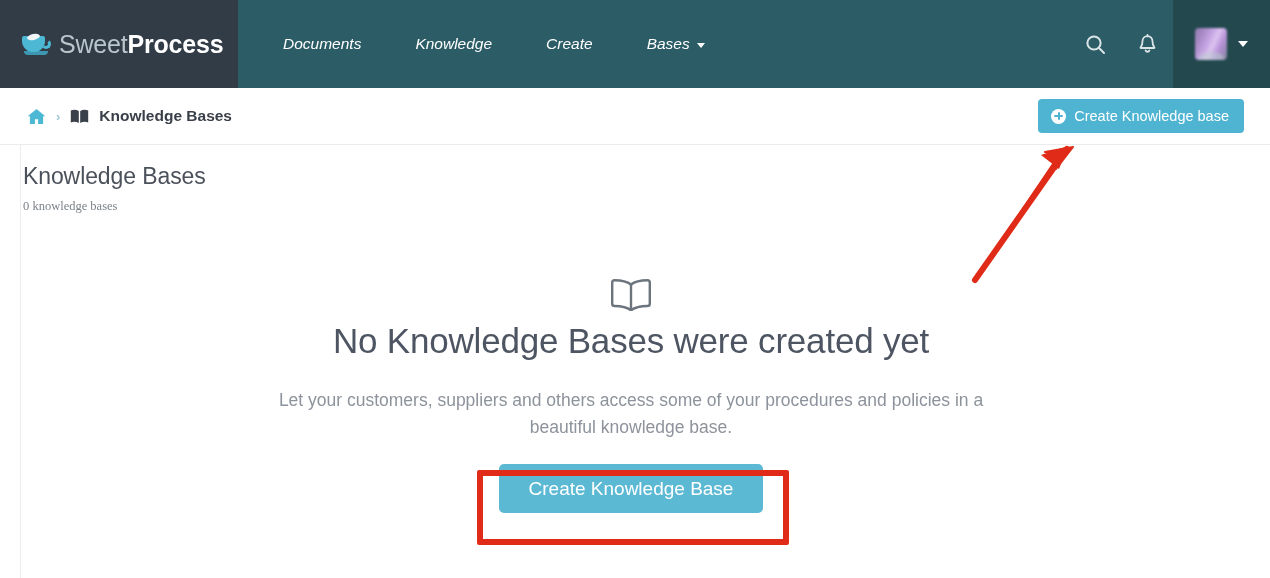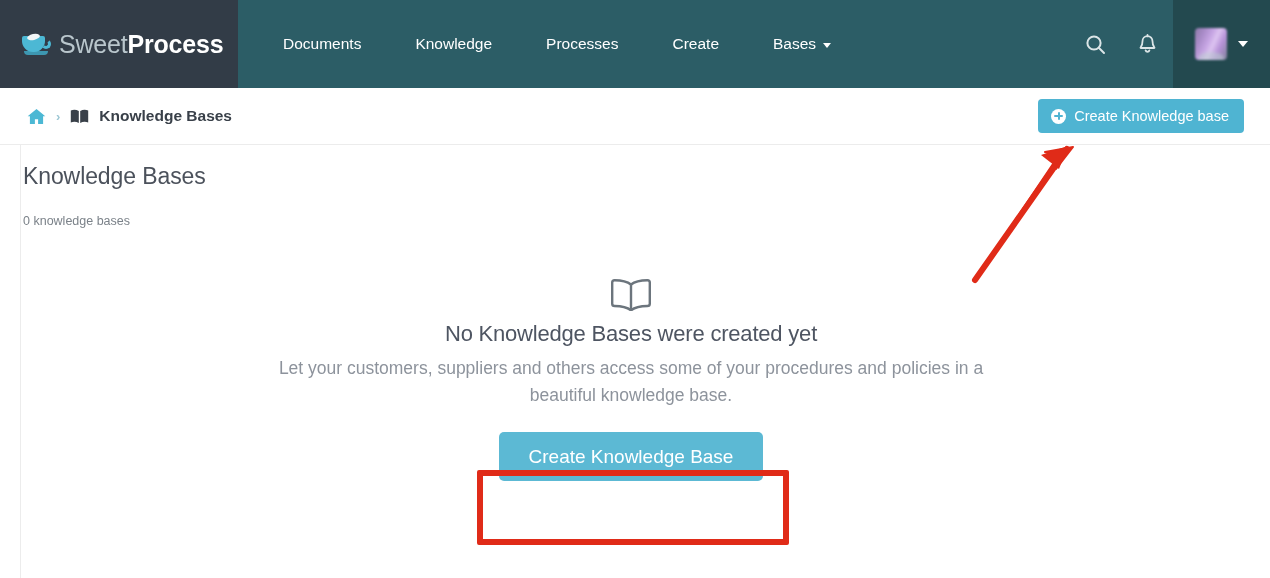--- a/index.html
+++ b/index.html
@@ -103,20 +103,21 @@
   .nav-link {
     color: #ffffff;
     font-size: 15.5px;
     text-decoration: none;
     padding: 0 27px;
     line-height: 88px;
     white-space: nowrap;
     display: inline-flex;
     align-items: center;
     gap: 7px;
+    font-style: italic;
   }
   .caret {
     display: inline-block;
     width: 0; height: 0;
     border-left: 4.5px solid transparent;
     border-right: 4.5px solid transparent;
     border-top: 5.5px solid #ffffff;
     position: relative;
     top: 1px;
   }
@@ -254,42 +255,43 @@
     width: 600px;
   }
   .page-title {
     font-size: 23px;
     font-weight: 400;
     color: #4b515b;
     letter-spacing: -0.1px;
     line-height: 1.15;
   }
   .page-count {
-    margin-top: 25px;
+    margin-top: 10px;
     font-size: 12.5px;
     color: #7b8289;
+    font-family: Liberation Serif, serif;
   }
 
   
   .empty {
     position: absolute;
     left: 0; top: 272px;
     width: 1262px;
     text-align: center;
   }
   .empty-icon { height: 44px; display: flex; justify-content: center; align-items: center; }
   .empty-title {
     margin-top: 5px;
-    font-size: 22px;
+    font-size: 35px;
     font-weight: 400;
     color: #4e5562;
     letter-spacing: -0.2px;
   }
   .empty-desc {
-    margin: 8px auto 0;
+    margin: 26px auto 0;
     width: 760px;
     font-size: 17.5px;
     line-height: 1.55;
     color: #8d939c;
     font-weight: 400;
   }
   .btn-create-main {
     margin-top: 23px;
     background: #5cb9d4;
     color: #ffffff;
@@ -337,23 +339,20 @@
         <span class="brand-text"><span class="brand-sweet">Sweet</span><span class="brand-process">Process</span></span>
       </a>
     </div>
 
     <div class="nav-links">
       <a class="nav-link" href="#">
           <span>Documents</span>
         </a>
       <a class="nav-link" href="#">
           <span>Knowledge</span>
-        </a>
-      <a class="nav-link" href="#">
-          <span>Processes</span>
         </a>
       <a class="nav-link" href="#">
           <span>Create</span>
         </a>
       <a class="nav-link" href="#">
           <span>Bases</span>
           <i class="caret"></i>
         </a>
     </div>
 

